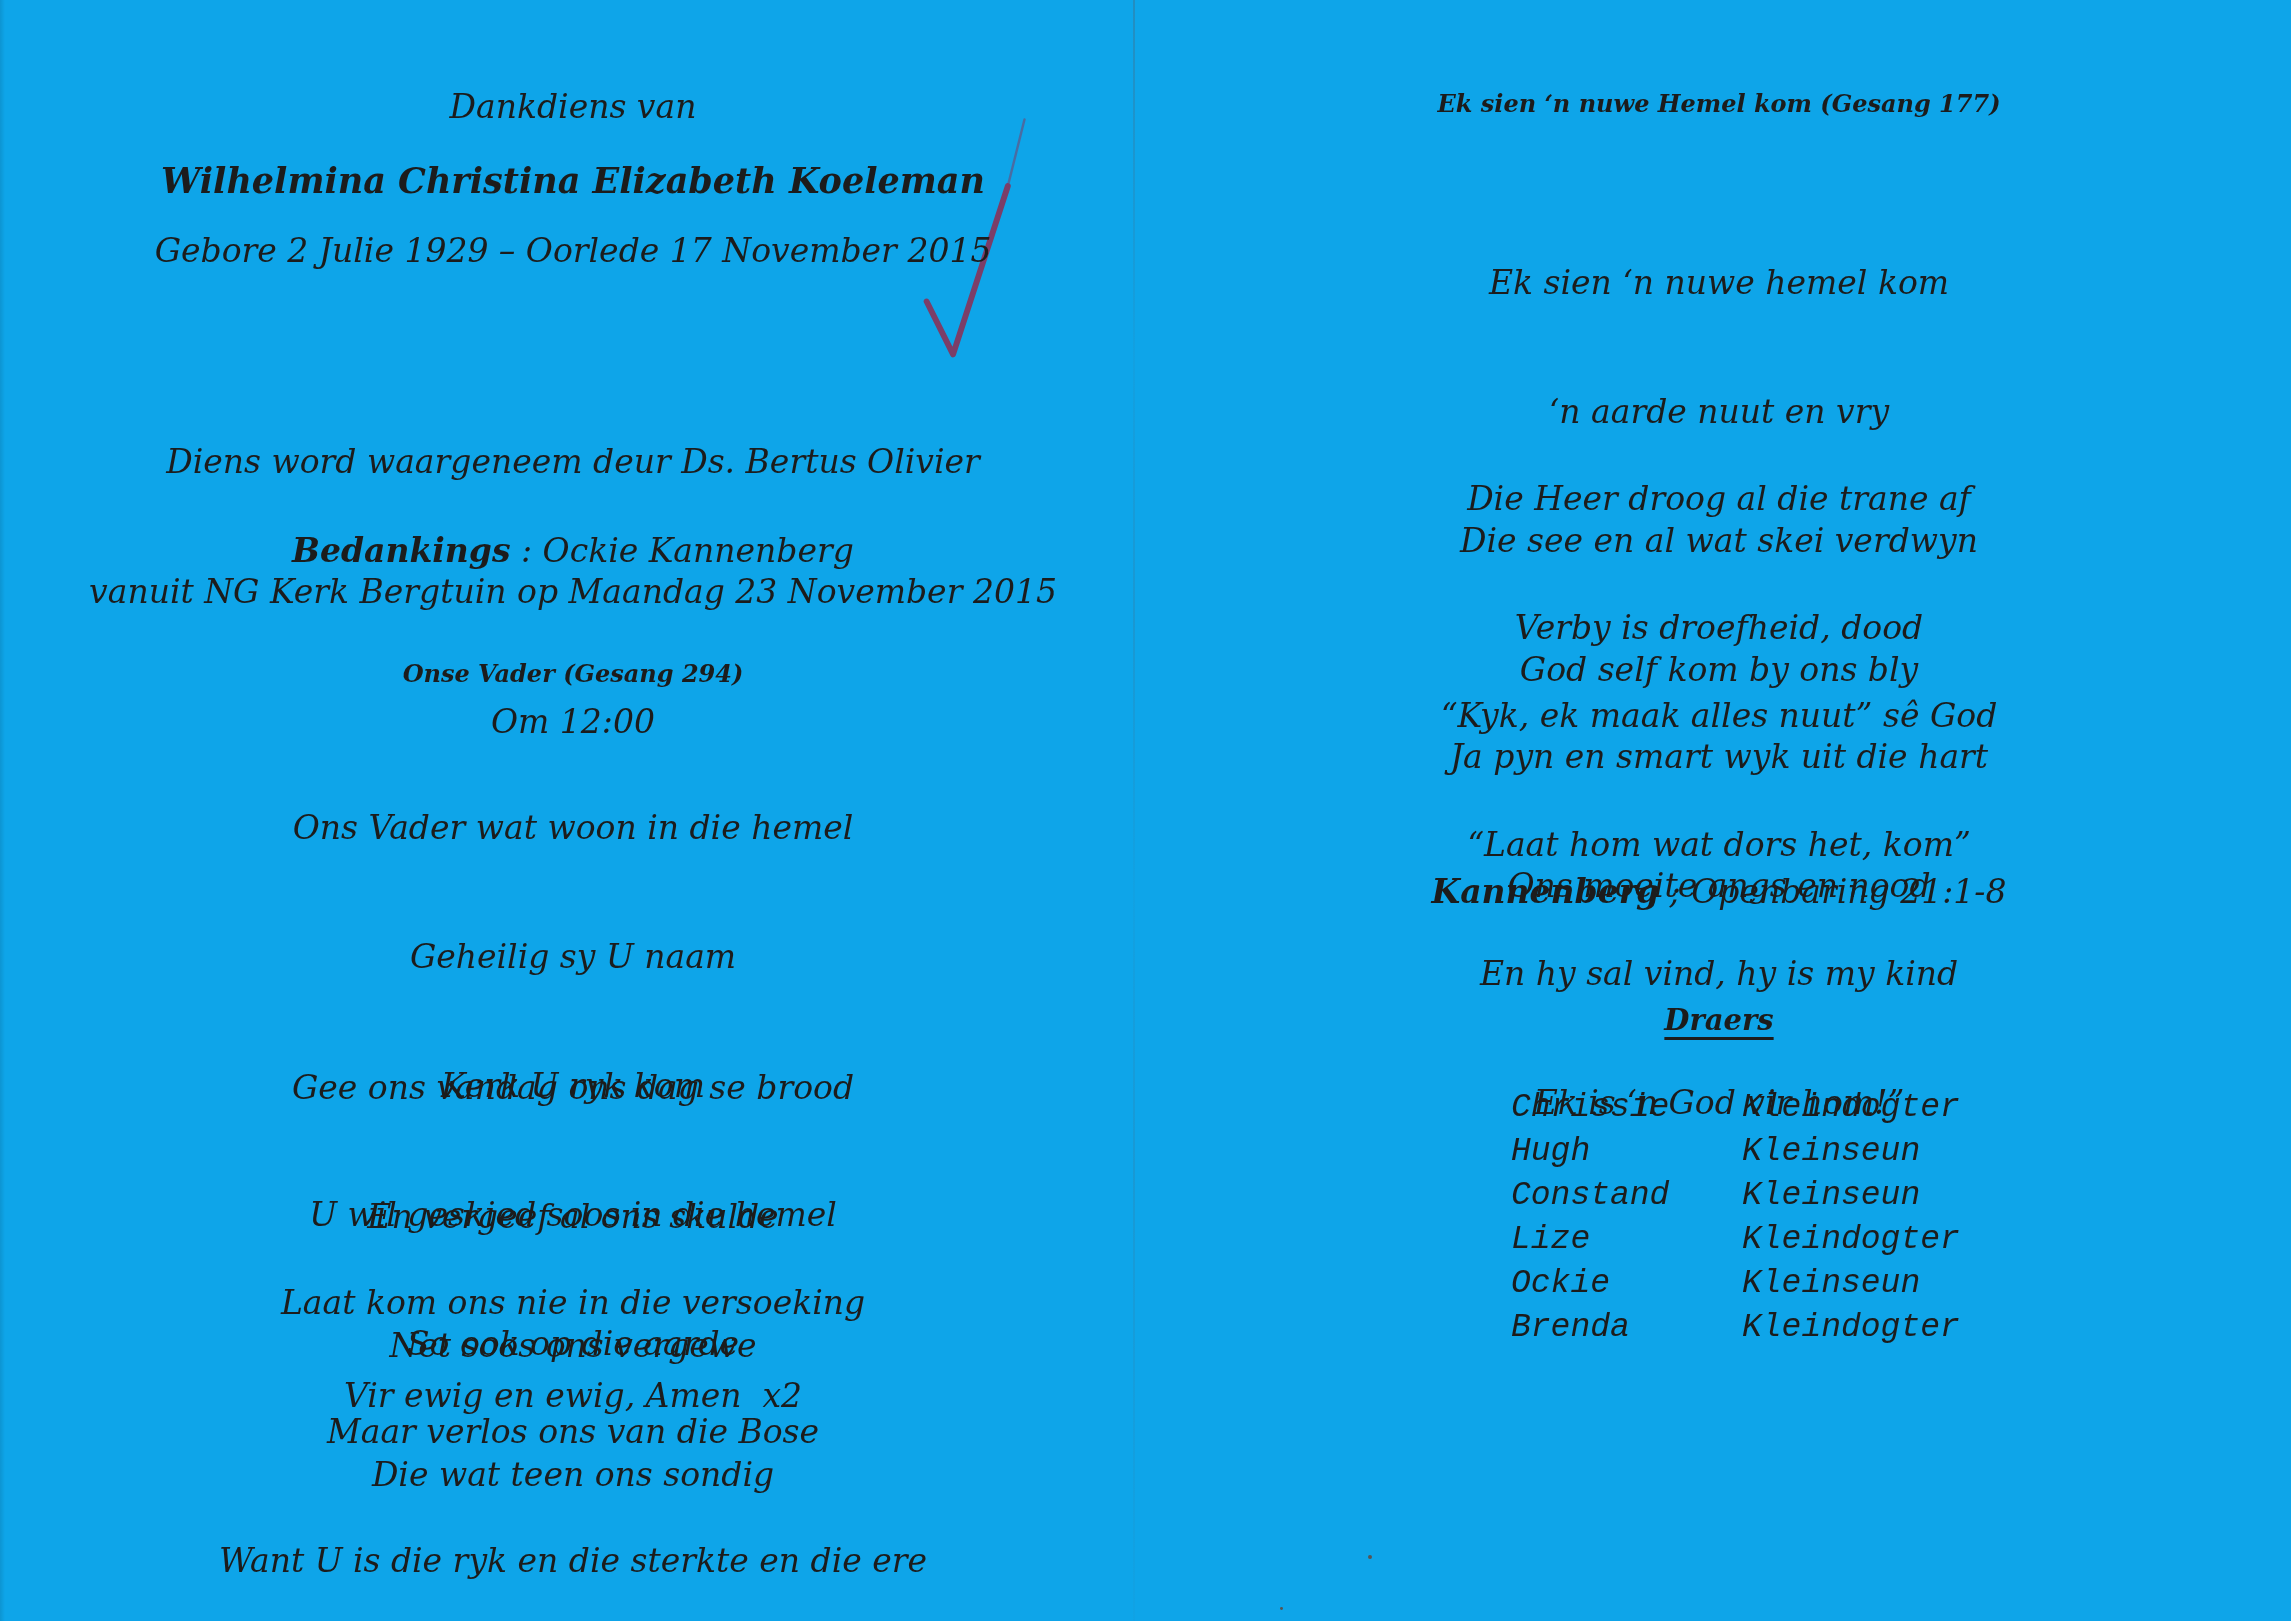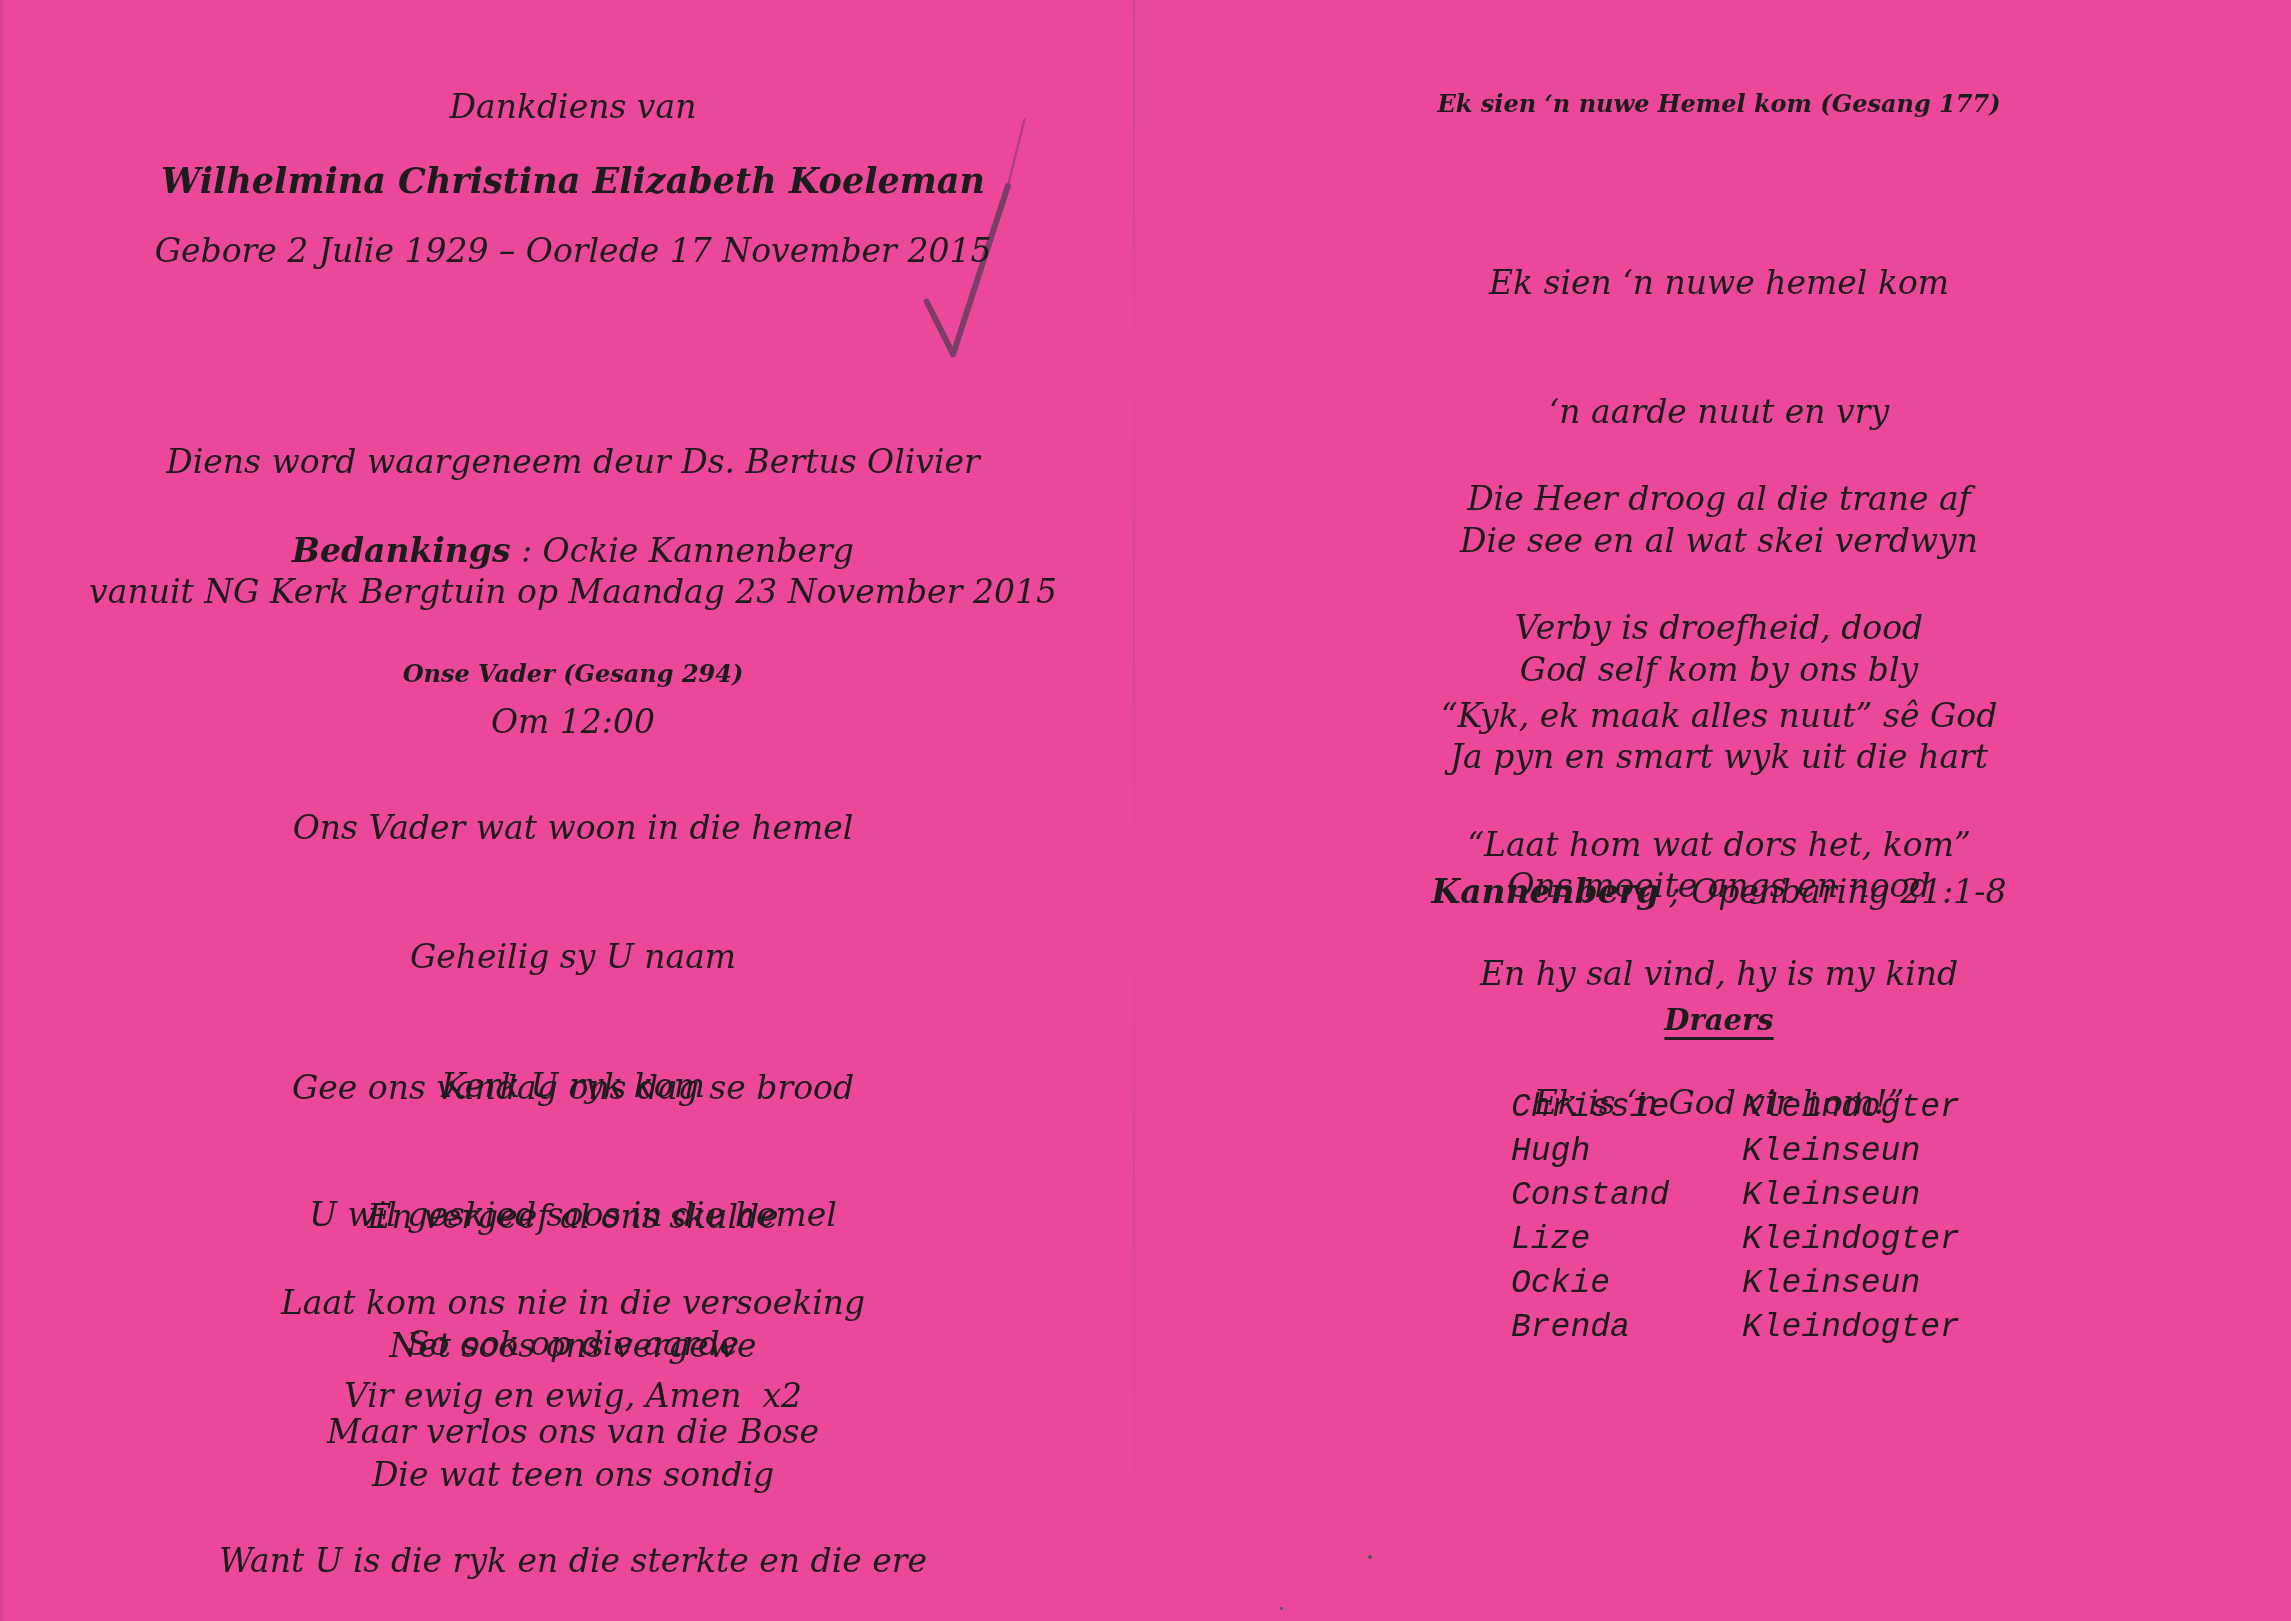--- a/index.html
+++ b/index.html
@@ -1,19 +1,19 @@
 <!DOCTYPE html>
 <html><head>
 <meta charset="utf-8">
 <style>
   html,body{margin:0;padding:0;background:#ffffff;}
   .scan{
     position:relative;
     width:2292px;height:1621px;
-    background:#ec4899;
+    background:#0ea5e9;
     overflow:hidden;
     font-family:"DejaVu Serif","Liberation Serif",serif;
     font-style:italic;
     color:#1c1c1c;
   }
   
   .edge-shadow{position:absolute;left:0;top:0;width:4.9px;height:1621px;
     background:linear-gradient(to right,rgba(0,0,0,0.10),rgba(0,0,0,0));}
   .fold{position:absolute;left:1133px;top:0;width:2px;height:1621px;
     background:linear-gradient(to bottom,

